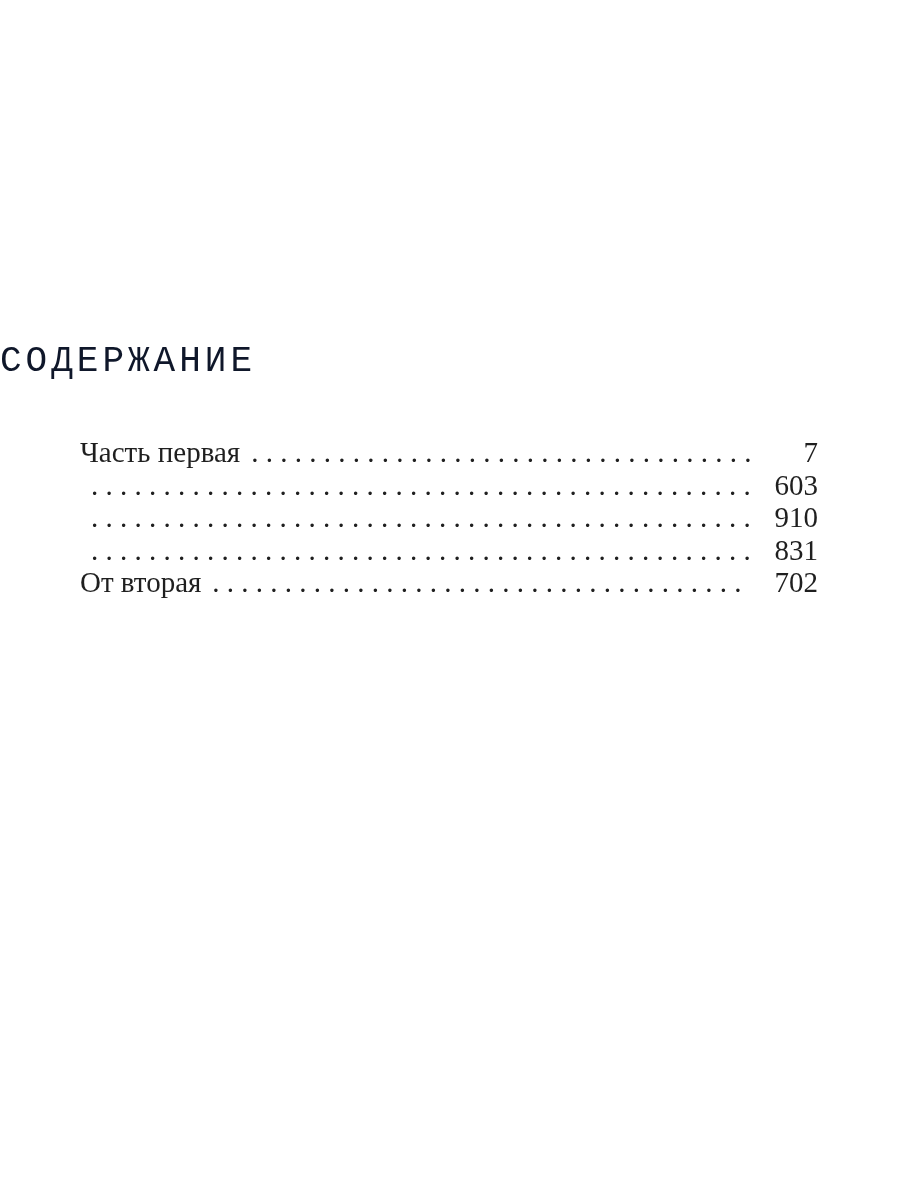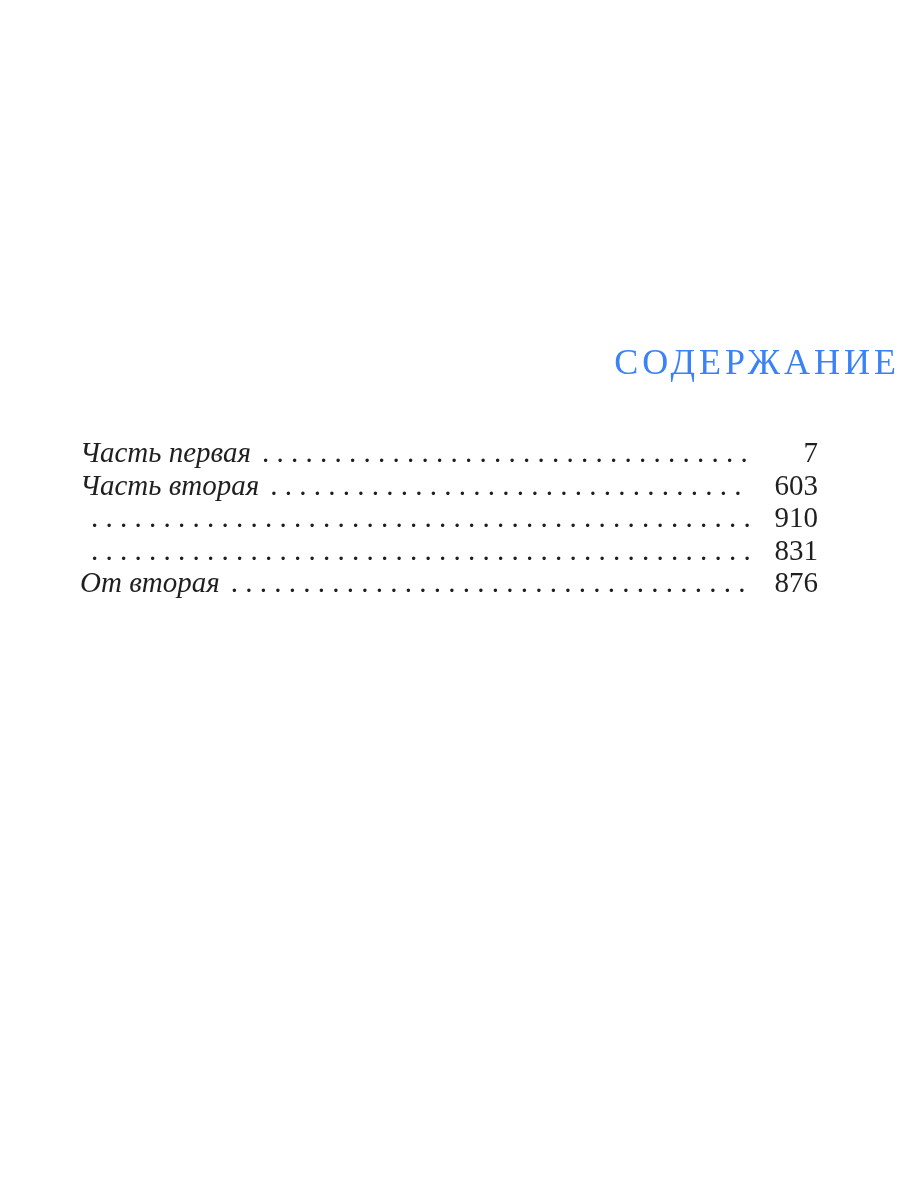--- a/index.html
+++ b/index.html
@@ -14,45 +14,45 @@
     background: #ffffff;
     overflow: hidden;
     font-family: "Liberation Serif", "DejaVu Serif", serif;
     color: #1f1f1f;
   }
   .toc-title {
     position: absolute;
     top: 341px;
     left: 0;
     width: 100%;
-    text-align: right;
+    text-align: left;
     font-size: 36px;
     font-weight: 400;
     letter-spacing: 4px;
-    color: #3b82f6;
+    color: #0f172a;
     white-space: nowrap;
+    font-family: Liberation Mono, monospace;
   }
   .toc-list {
     position: absolute;
     top: 436px;
     left: 80px;
     width: 738px;
   }
   .toc-row {
     display: flex;
     align-items: baseline;
     height: 32.5px;
     font-size: 29px;
     line-height: 32.5px;
     white-space: nowrap;
     color: #1f1f1f;
   }
   .toc-label {
     flex: 0 0 auto;
-    font-style: italic;
   }
   .toc-dots {
     flex: 1 1 auto;
     overflow: hidden;
     margin-left: 11px;
     letter-spacing: 0;
   }
   .toc-page {
     flex: 0 0 62px;
     text-align: right;
@@ -68,35 +68,34 @@
 
   <div class="toc-list">
 
     <div class="toc-row">
       <span class="toc-label">Часть первая</span>
       <span class="toc-dots">. . . . . . . . . . . . . . . . . . . . . . . . . . . . . . . . . . . . . . . . . . . . . . . . . . . . . . . . . . . . . . . . . . . . . . </span>
       <span class="toc-page">7</span>
     </div>
 
     <div class="toc-row">
-      <span class="toc-label">Часть вторая</span>
       <span class="toc-dots">. . . . . . . . . . . . . . . . . . . . . . . . . . . . . . . . . . . . . . . . . . . . . . . . . . . . . . . . . . . . . . . . . . . . . . </span>
       <span class="toc-page">603</span>
     </div>
 
     <div class="toc-row">
       <span class="toc-dots">. . . . . . . . . . . . . . . . . . . . . . . . . . . . . . . . . . . . . . . . . . . . . . . . . . . . . . . . . . . . . . . . . . . . . . </span>
       <span class="toc-page">910</span>
     </div>
 
     <div class="toc-row">
       <span class="toc-dots">. . . . . . . . . . . . . . . . . . . . . . . . . . . . . . . . . . . . . . . . . . . . . . . . . . . . . . . . . . . . . . . . . . . . . . </span>
       <span class="toc-page">831</span>
     </div>
 
     <div class="toc-row">
       <span class="toc-label">От вторая</span>
       <span class="toc-dots">. . . . . . . . . . . . . . . . . . . . . . . . . . . . . . . . . . . . . . . . . . . . . . . . . . . . . . . . . . . . . . . . . . . . . . </span>
-      <span class="toc-page">876</span>
+      <span class="toc-page">702</span>
     </div>
 
   </div>
 </div>
 
 </body></html>

